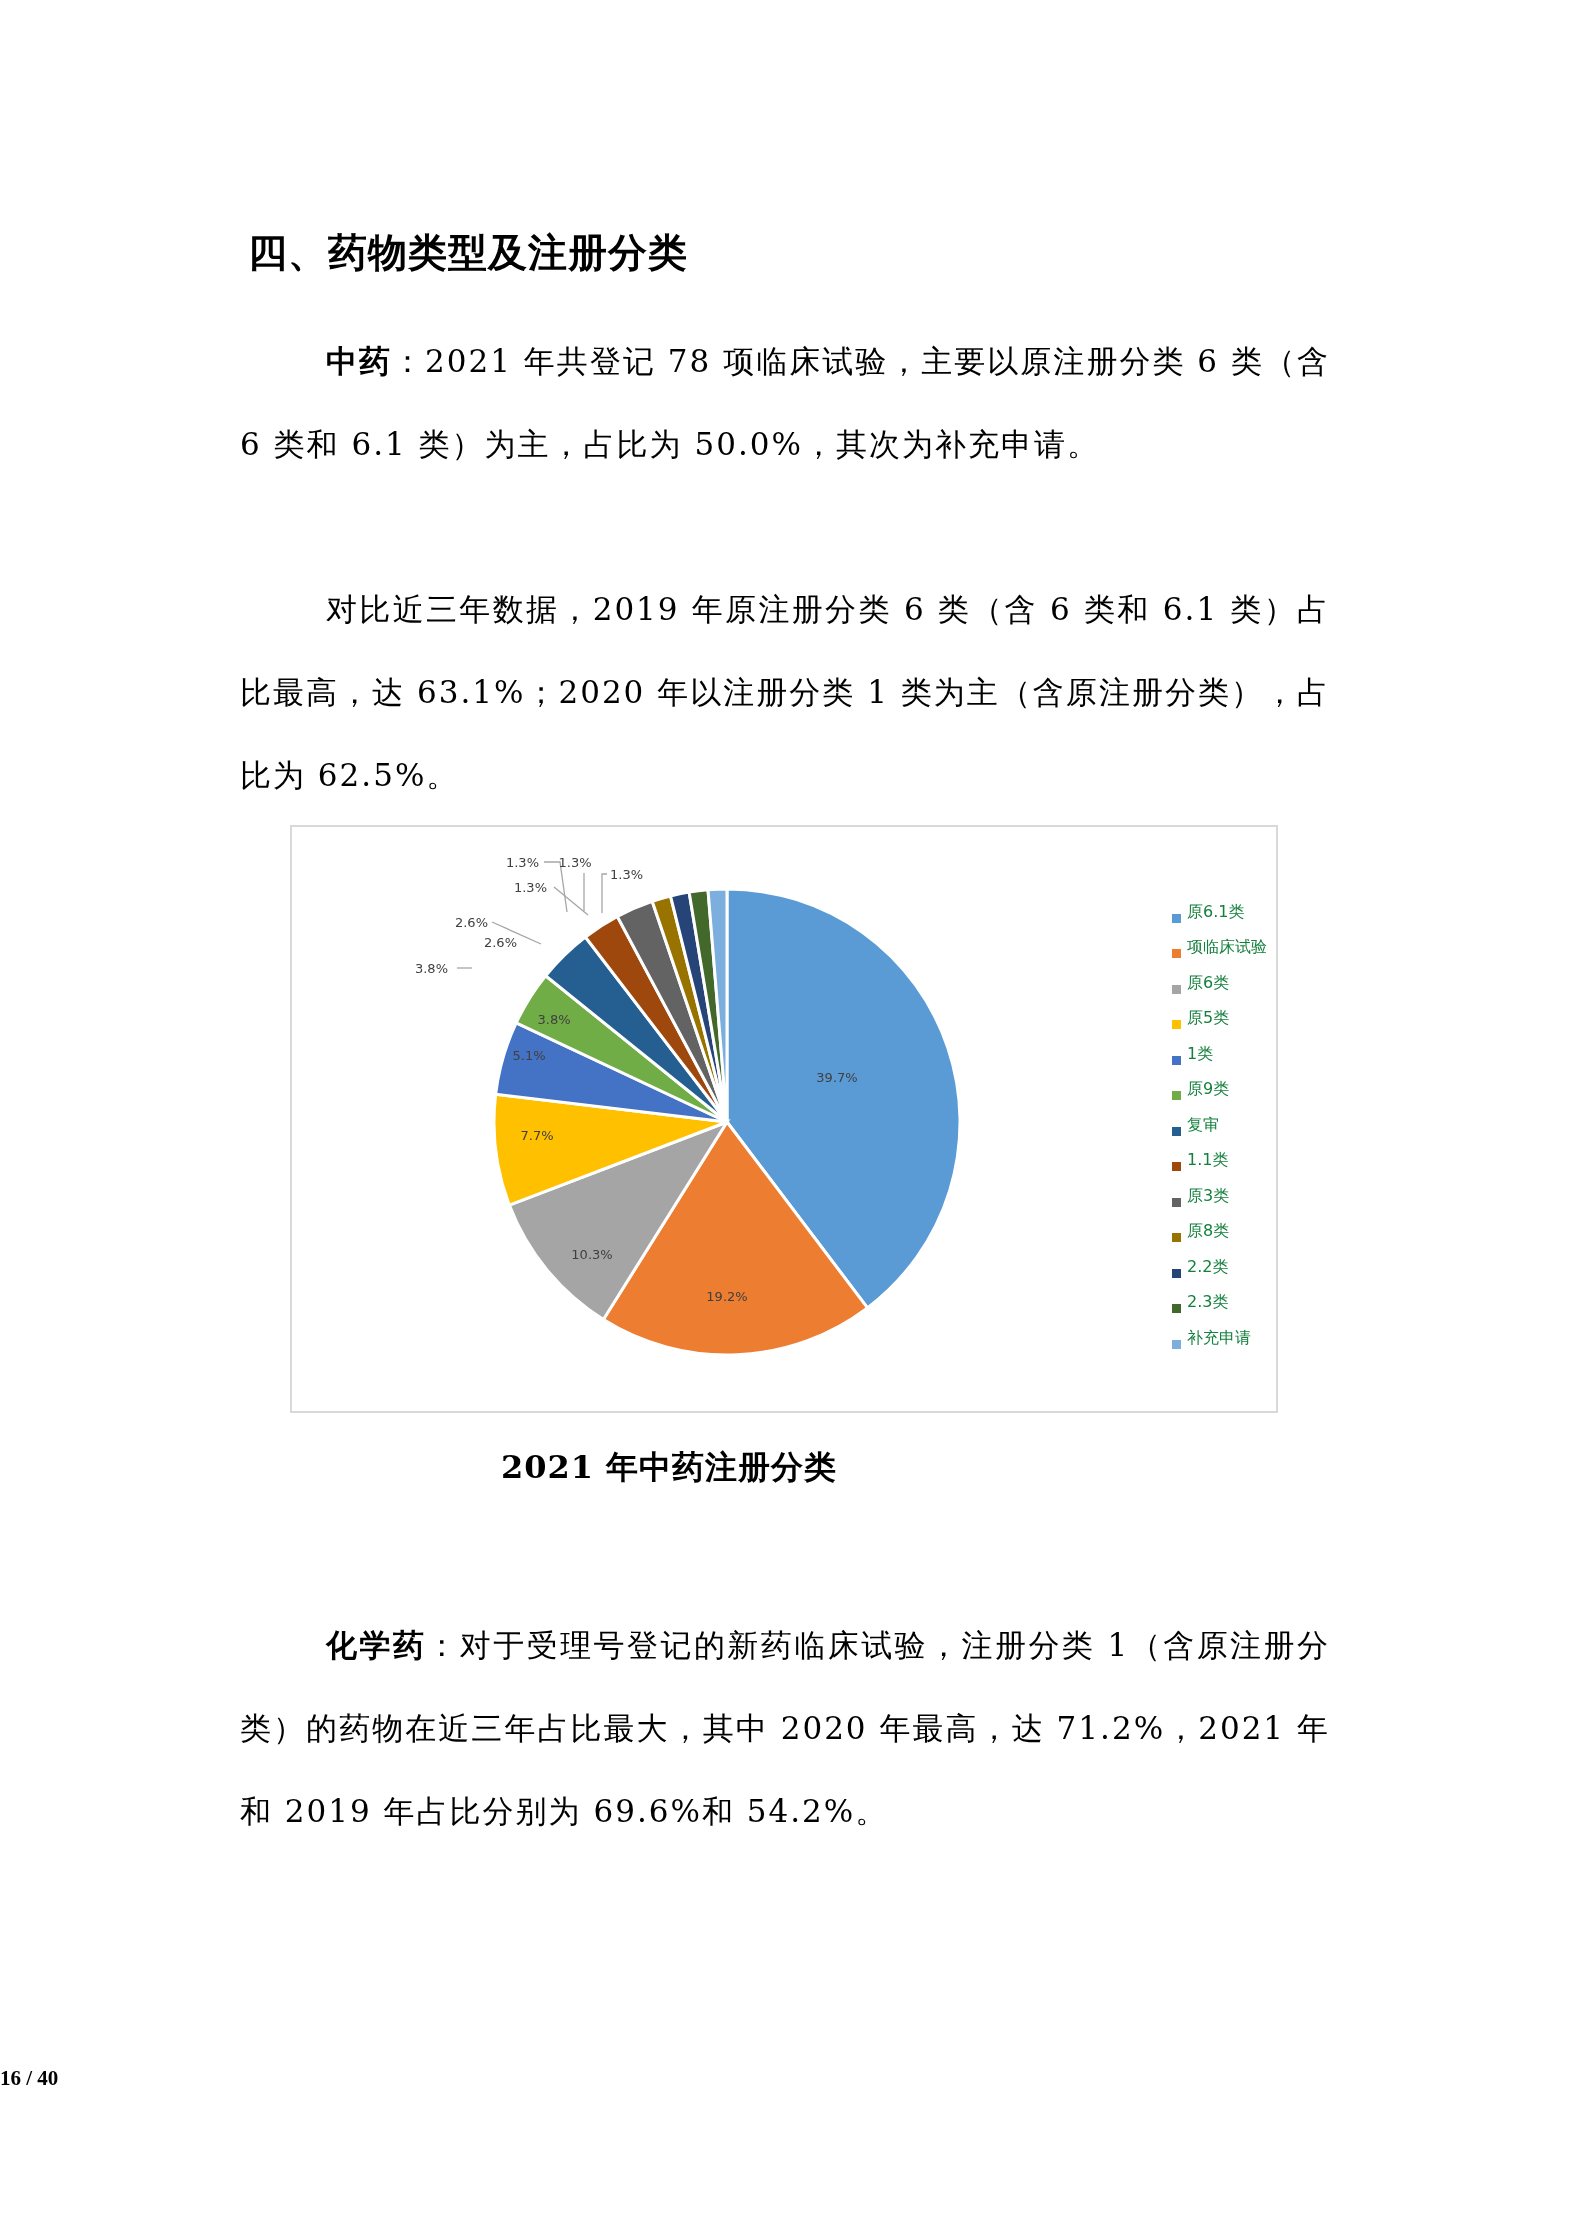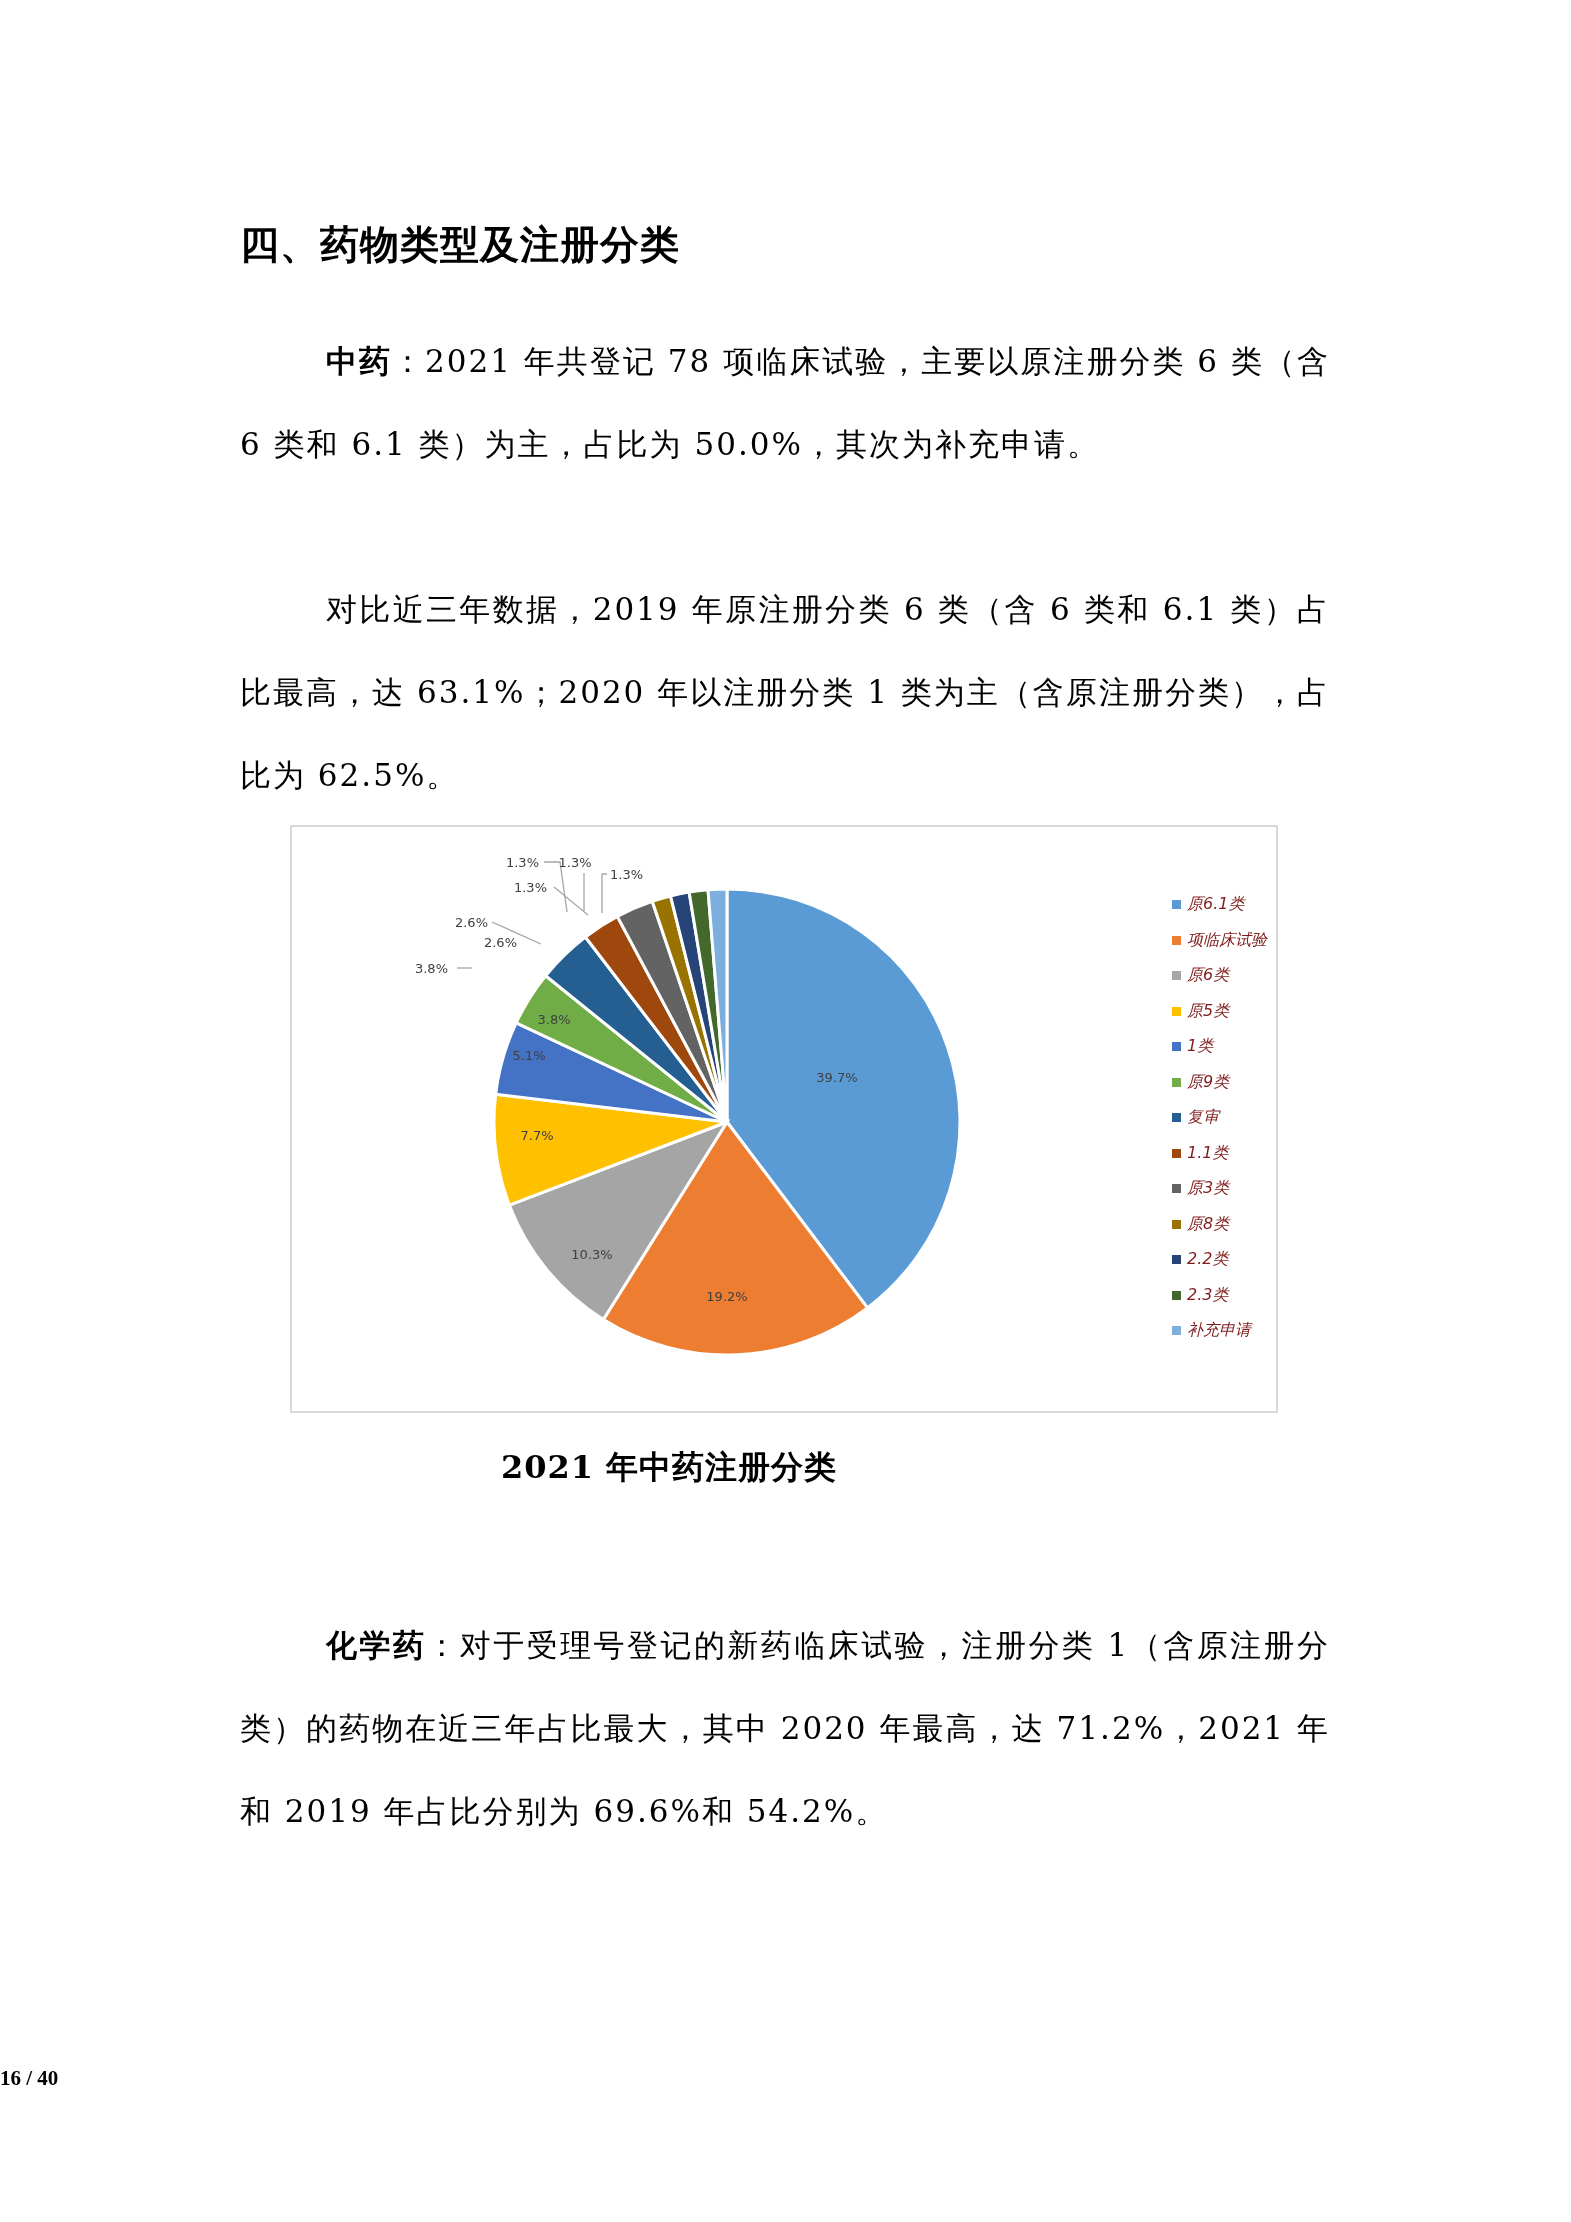--- a/index.html
+++ b/index.html
@@ -1,32 +1,32 @@
 <!DOCTYPE html>
 <html><head>
 <meta charset="utf-8">
 <style>
   html, body { margin: 0; padding: 0; background: #ffffff; }
   body { width: 1571px; height: 2222px; position: relative; overflow: hidden;
          font-family: "DejaVu Serif", "Liberation Serif", serif; color: #000; }
   .heading { position: absolute; left: 240px; top: 218px; font-family: "DejaVu Sans", "Liberation Sans", sans-serif;
-             font-weight: bold; font-size: 39px; letter-spacing: 1px; margin: 0; }
+             font-weight: bold; font-size: 39px; letter-spacing: 1px; margin: 8px; }
   .para { position: absolute; left: 240px; width: 1090px; font-size: 31px; line-height: 83px;
           text-align: justify; text-align-last: left; margin: 0; letter-spacing: 2px; }
   .para .lead { font-family: "DejaVu Sans", "Liberation Sans", sans-serif; font-weight: bold; }
   .indent { text-indent: 86px; }
   #p1 { top: 320px; }
   #p2 { top: 568px; }
   #p3 { top: 1604px; }
   .chart-box { position: absolute; left: 290px; top: 825px; width: 988px; height: 588px;
                border: 2px solid #d9d9d9; box-sizing: border-box; background: #fff; }
   .chart-box svg { position: absolute; left: 0; top: 0; }
   .legend { position: absolute; left: 880px; top: 60px; }
-  .legend-item { display: flex; align-items: center; height: 35.5px;
-                 font-family: "DejaVu Sans", "Liberation Sans", sans-serif; font-size: 16px; color: #7f1d1d; font-style: italic; }
+  .legend-item { display: flex; align-items: flex-end; height: 35.5px;
+                 font-family: "DejaVu Sans", "Liberation Sans", sans-serif; font-size: 16px; color: #15803d; }
   .swatch { width: 9px; height: 9px; margin-right: 6px; display: inline-block; }
   .caption { position: absolute; left: 0; width: 1338px; top: 1446px; text-align: center;
              font-family: "DejaVu Serif", "Liberation Serif", serif; font-weight: bold; font-size: 32px; letter-spacing: 1px; margin: 0; }
   .page-num { position: absolute; left: 0; width: 1571px; top: 2066px; text-align: left;
               font-family: "Liberation Serif", "DejaVu Serif", serif; font-weight: bold; font-size: 21px; }
 </style>
 </head>
 <body>
 
 <h1 class="heading">四、药物类型及注册分类</h1>

